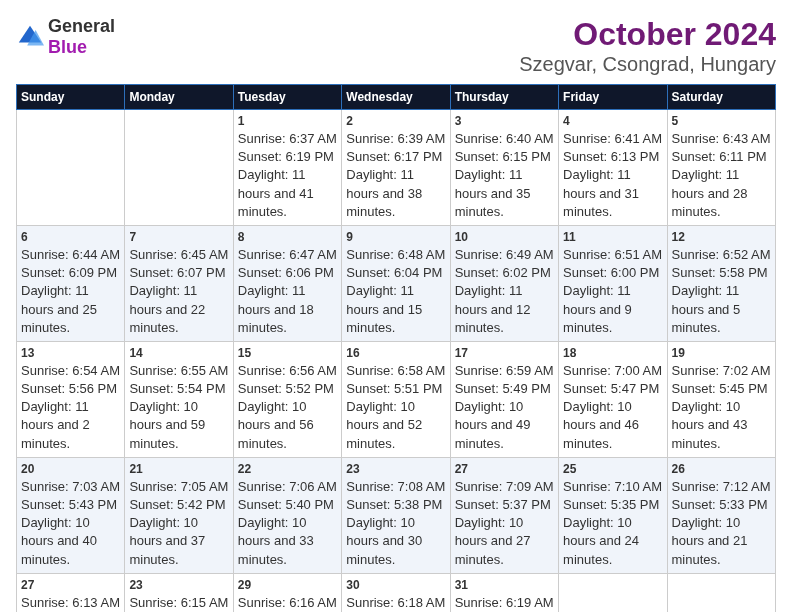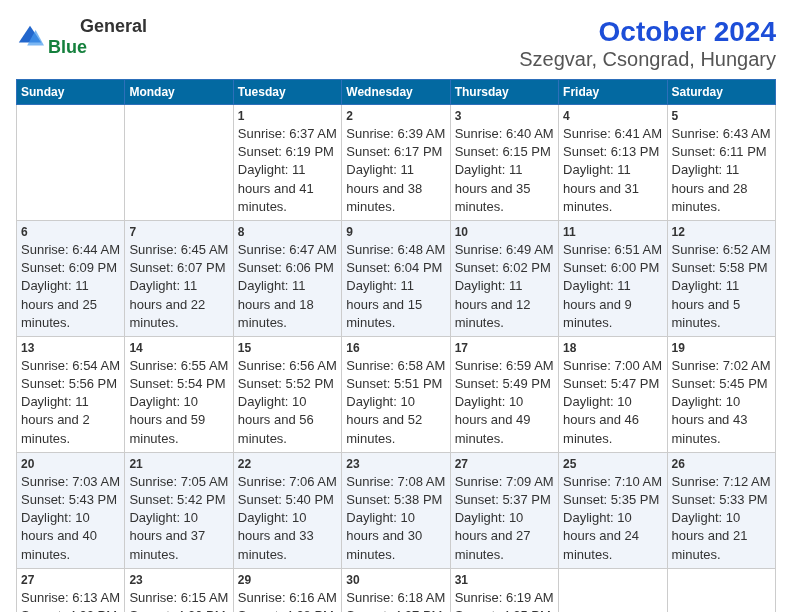--- a/index.html
+++ b/index.html
@@ -18,50 +18,49 @@
     }
     .logo {
       display: flex;
       align-items: center;
       gap: 4px;
     }
     .logo-text-general {
       font-size: 18px;
       font-weight: bold;
       color: #333;
-      margin-left: 32px;
     }
     .logo-text-blue {
       font-size: 18px;
       font-weight: bold;
-      color: #15803d;
+      color: #a21caf;
     }
     .logo-icon {
       width: 28px;
       height: 28px;
     }
     .title-area {
       text-align: right;
     }
     .month-title {
-      font-size: 28px;
-      font-weight: bold;
-      color: #1d4ed8;
+      font-size: 32px;
+      font-weight: bold;
+      color: #701a75;
     }
     .location-title {
       font-size: 20px;
       color: #555;
     }
     table {
       width: 100%;
       border-collapse: collapse;
       table-layout: fixed;
     }
     thead tr th {
-      background-color: #0369a1;
+      background-color: #0f172a;
       color: #fff;
       font-size: 12px;
       font-weight: bold;
       padding: 5px 4px;
       text-align: left;
       border: 1px solid #2d6fba;
     }
     tbody tr td {
       vertical-align: top;
       border: 1px solid #ccc;

